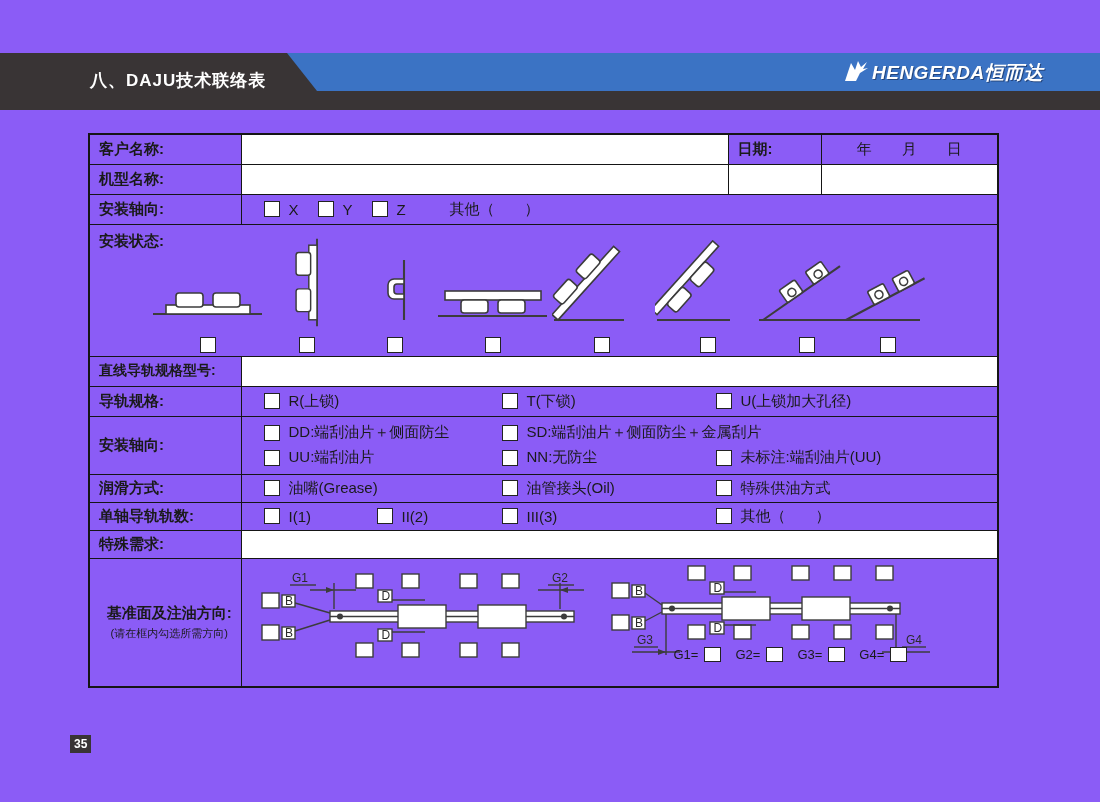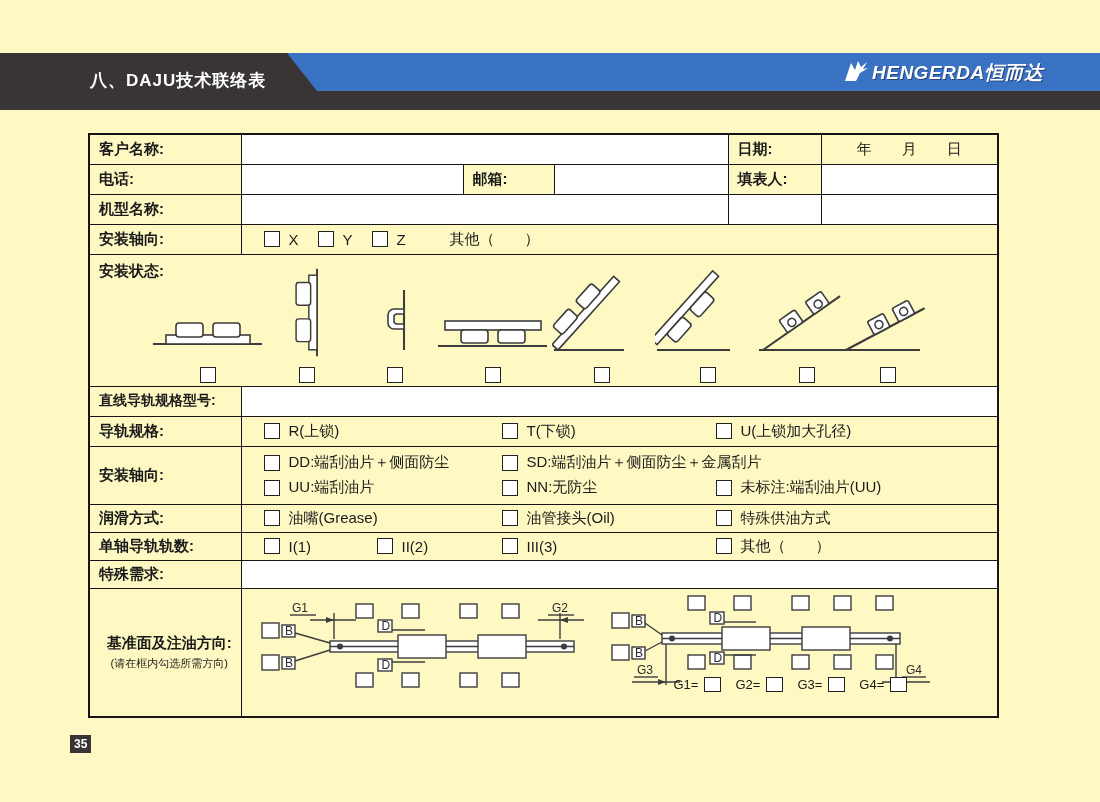--- a/index.html
+++ b/index.html
@@ -1,17 +1,17 @@
 <!DOCTYPE html>
 <html><head>
 <meta charset="utf-8">
 <style>
   * { box-sizing: border-box; margin: 0; padding: 0; }
   html,body { width:1100px; height:802px; background:#fff; font-family:"Liberation Sans", sans-serif; color:#1a1a1a; }
-  .stage { position:relative; width:1100px; height:802px; overflow:hidden; background:#fef9c3; }
+  .stage { position:relative; width:1100px; height:802px; overflow:hidden; background:#8b5cf6; }
 
   
   .header-band { position:absolute; left:0; top:53px; width:1100px; height:57px; background:#393435; }
   .header-accent { position:absolute; left:287px; top:0; width:813px; height:38px; background:#3b73c4;
                    clip-path:polygon(0 0, 100% 0, 100% 100%, 30px 100%); }
   .header-title { position:absolute; left:90px; top:16px; color:#fff; font-size:17px; font-weight:bold; letter-spacing:1px; }
   .brand { position:absolute; left:843px; top:6px; display:flex; align-items:center; gap:3px; }
   .brand-text { color:#fff; font-size:19px; font-weight:bold; font-style:italic; letter-spacing:.5px; text-shadow:1px 1px 0 #24457c;text-align:center; }
 
   
@@ -81,28 +81,20 @@
     </colgroup>
 
     <tbody>
         <tr style="height:30px">
       <td class="lbl">客户名称:</td>
       <td class="val" colspan="3"></td>
       <td class="lbl">日期:</td>
       <td class="center">年　　月　　日</td>
     </tr>
 
-    <tr style="height:30px">
-      <td class="lbl">电话:</td>
-      <td class="val"></td>
-      <td class="lbl">邮箱:</td>
-      <td class="val"></td>
-      <td class="lbl">填表人:</td>
-      <td class="val"></td>
-    </tr>
 
     <tr style="height:30px">
       <td class="lbl">机型名称:</td>
       <td class="val" colspan="3"></td>
       <td class="val"></td>
       <td class="val"></td>
     </tr>
 
     <tr style="height:30px">
       <td class="lbl">安装轴向:</td>

